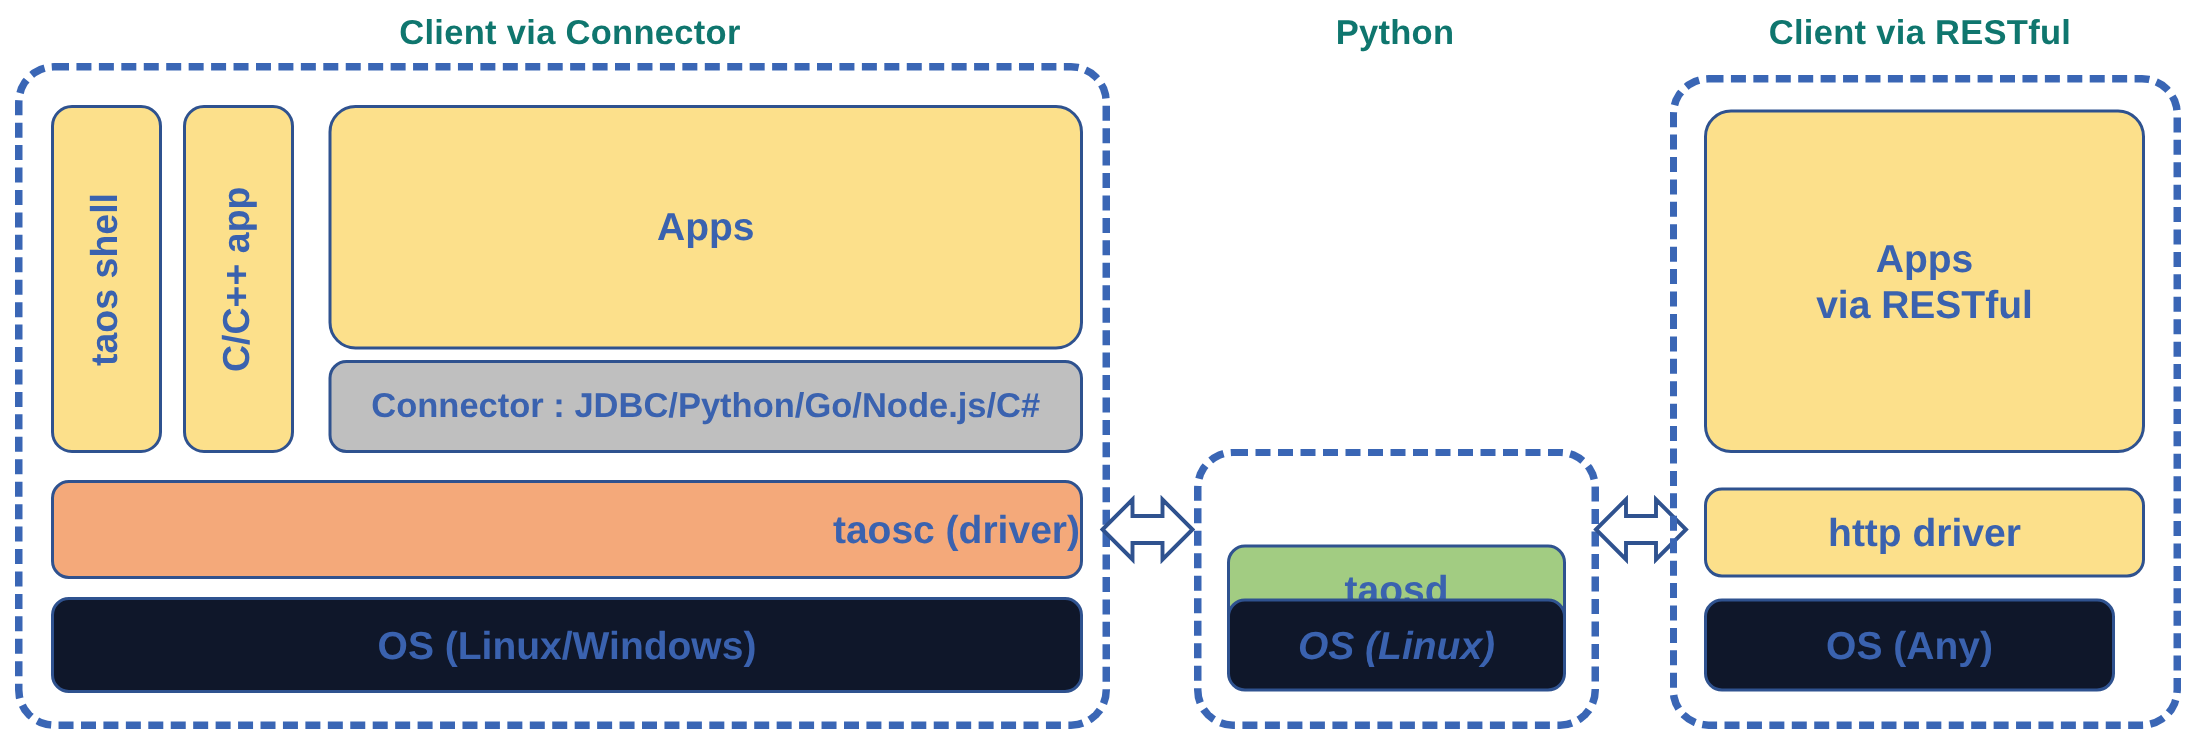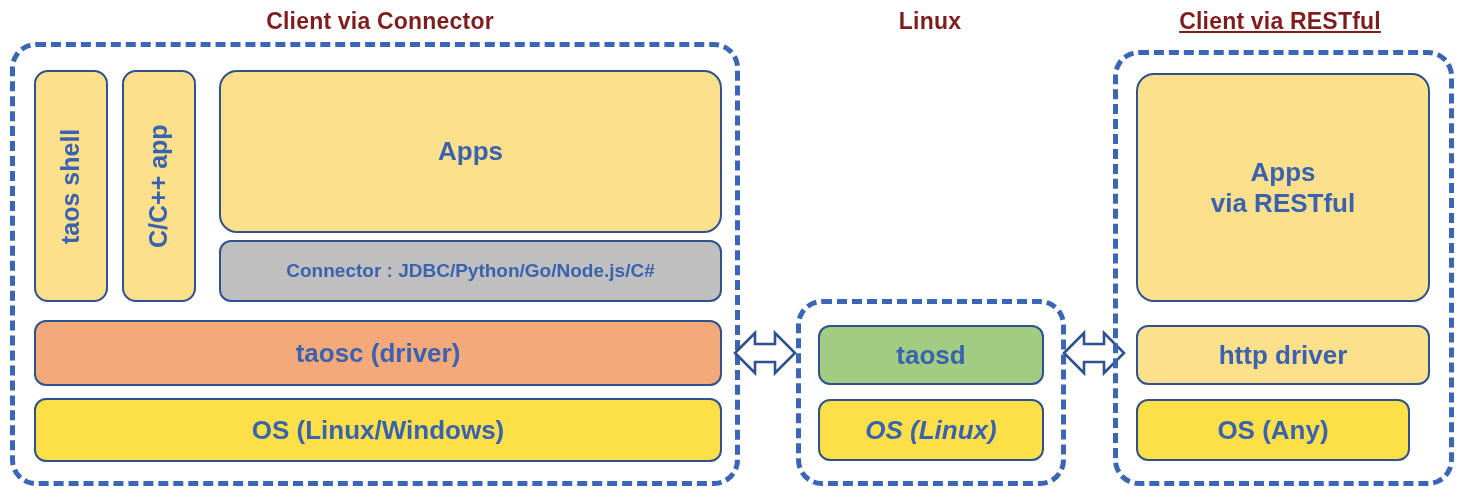--- a/index.html
+++ b/index.html
@@ -16,21 +16,21 @@
     height: 498px;
     background: #ffffff;
     overflow: hidden;
   }
 
   
   .section-title {
     position: absolute;
     font-weight: bold;
     font-size: 23px;
-    color: #7f1d1d;
+    color: #0f766e;
     text-align: center;
     white-space: nowrap;
     letter-spacing: 0.2px;
   }
 
   
   .dashed-group {
     position: absolute;
     box-sizing: border-box;
     border: 5px dashed #3A66B5;
@@ -48,22 +48,22 @@
     align-items: center;
     justify-content: center;
     color: #3A62AF;
     font-weight: bold;
     text-align: center;
     line-height: 1.18;
   }
   .box.yellow  { background: #FCE08B; }
   .box.grey    { background: #BFBFBF; }
   .box.orange  { background: #F4A97A; }
-  .box.blue    { background: #fde047; }
-  .box.green   { background: #A2CC82; }
+  .box.blue    { background: #0f172a; }
+  .box.green   { background: #A2CC82; margin-top: 38px; }
 
   .box.vertical {
     writing-mode: vertical-rl;
     transform: rotate(180deg);
     border-radius: 14px;
   }
 
   .box-label { display: block; }
 
   
@@ -71,43 +71,43 @@
     position: absolute;
   }
 </style>
 </head>
 <body>
 
 <div id="canvas">
 
   <div class="section-title" style="left:160px; top:8px; width:440px;">Client via Connector</div>
 
-  <div class="section-title" style="left:790px; top:8px; width:280px;">Linux</div>
+  <div class="section-title" style="left:790px; top:8px; width:280px;">Python</div>
 
-  <div class="section-title" style="left:1110px; top:8px; width:340px;text-decoration:underline;">Client via RESTful</div>
+  <div class="section-title" style="left:1110px; top:8px; width:340px;">Client via RESTful</div>
 
   <div class="dashed-group" style="left:10px; top:42px; width:730px; height:444px;"></div>
 
   <div class="box yellow vertical" style="left:34px; top:70px; width:74px; height:232px; font-size:25px;">
     <span class="box-label">taos shell</span>
   </div>
 
   <div class="box yellow vertical" style="left:122px; top:70px; width:74px; height:232px; font-size:25px;">
     <span class="box-label">C/C++ app</span>
   </div>
 
   <div class="box yellow" style="left:219px; top:70px; width:503px; height:163px; font-size:26px; border-radius:18px;">
     <span class="box-label">Apps</span>
   </div>
 
-  <div class="box grey" style="left:219px; top:240px; width:503px; height:62px; font-size:19px;">
+  <div class="box grey" style="left:219px; top:240px; width:503px; height:62px; font-size:23px;">
     <span class="box-label">Connector : JDBC/Python/Go/Node.js/C#</span>
   </div>
 
-  <div class="box orange" style="left:34px; top:320px; width:688px; height:66px; font-size:26px;">
+  <div class="box orange" style="left:34px; top:320px; width:688px; height:66px; font-size:26px;justify-content:flex-end;">
     <span class="box-label">taosc (driver)</span>
   </div>
 
   <div class="box blue" style="left:34px; top:398px; width:688px; height:64px; font-size:26px;">
     <span class="box-label">OS (Linux/Windows)</span>
   </div>
 
   <div class="arrow" style="left:733px; top:327px; width:64px; height:52px;">
     <svg width="64" height="52" viewBox="0 0 64 52">
       <polygon points="2,26 22,6 22,17 42,17 42,6 62,26 42,46 42,35 22,35 22,46" fill="#ffffff" stroke="#2F528F" stroke-width="2.6" stroke-linejoin="miter"></polygon>

